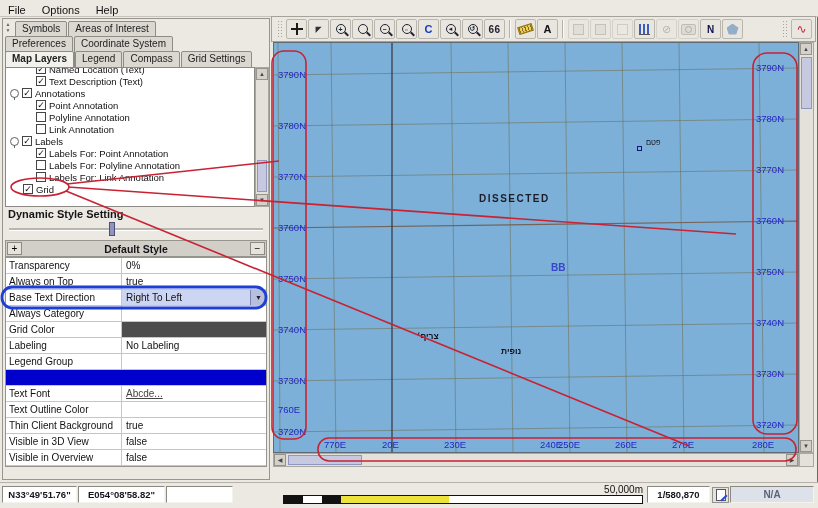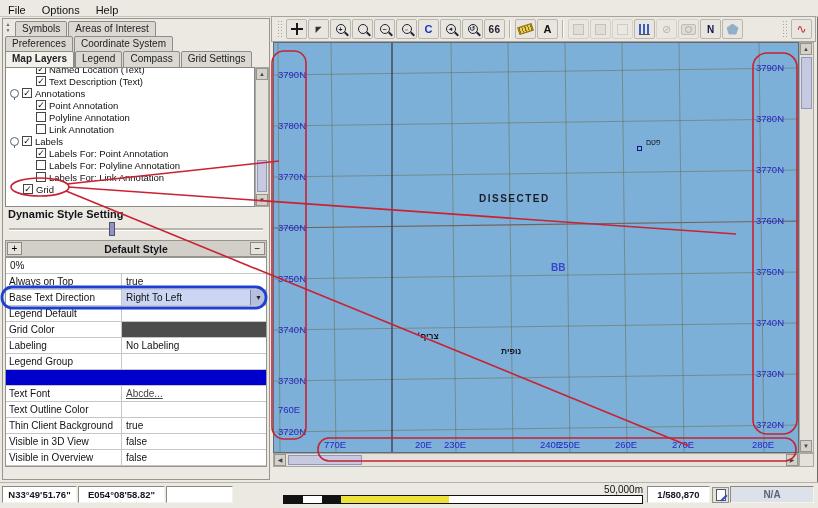--- a/index.html
+++ b/index.html
@@ -198,32 +198,33 @@
       <div class="slider-track"></div>
       <div class="slider-thumb"></div>
     </div>
     <div class="ds-header">
       <button class="hbtn">+</button>
       <span class="hdr-text">Default Style</span>
       <button class="hbtn">−</button>
     </div>
     <div class="prop-table" id="proptable">
         <div class="prow">
+          <span class="pname">Transparency</span>
           <span class="pval">0%</span>
         </div>
         <div class="prow">
           <span class="pname">Always on Top</span>
           <span class="pval">true</span>
         </div>
         <div class="prow">
           <span class="pname">Base Text Direction</span>
           <span class="pval ddown"><span class="dtext">Right To Left</span><span class="darrow">▼</span></span>
         </div>
         <div class="prow">
-          <span class="pname">Legend Default</span>
+          <span class="pname">Always Category</span>
           <span class="pval"></span>
         </div>
         <div class="prow">
           <span class="pname">Grid Color</span>
           <span class="pval swatch" style="background: rgb(77, 77, 77);"></span>
         </div>
         <div class="prow">
           <span class="pname">Labeling</span>
           <span class="pval">No Labeling</span>
         </div>
@@ -371,21 +372,21 @@
       <span class="glabel" style="left: 4px; top: 383px;">3720N</span>
       <span class="glabel" style="left: 482px; top: 19px;">3790N</span>
       <span class="glabel" style="left: 482px; top: 70px;">3780N</span>
       <span class="glabel" style="left: 482px; top: 121px;">3770N</span>
       <span class="glabel" style="left: 482px; top: 172px;">3760N</span>
       <span class="glabel" style="left: 482px; top: 223px;">3750N</span>
       <span class="glabel" style="left: 482px; top: 274px;">3740N</span>
       <span class="glabel" style="left: 482px; top: 325px;">3730N</span>
       <span class="glabel" style="left: 482px; top: 376px;">3720N</span>
       <span class="glabel" style="left: 50px; top: 396px;">770E</span>
-      <span class="glabel" style="left: 108px; top: 396px; margin-left: 33px;">20E</span>
+      <span class="glabel" style="left: 108px; top: 396px;">20E</span>
       <span class="glabel" style="left: 170px; top: 396px;">230E</span>
       <span class="glabel" style="left: 227px; top: 396px; margin-left: 39px;">240E</span>
       <span class="glabel" style="left: 284px; top: 396px;">250E</span>
       <span class="glabel" style="left: 341px; top: 396px;">260E</span>
       <span class="glabel" style="left: 398px; top: 396px;">270E</span>
       <span class="glabel" style="left: 478px; top: 396px;">280E</span>
       <span class="ann ann-dissected" style="left: 205px; top: 150px;">DISSECTED</span>
       <span class="ann ann-bb" style="left: 277px; top: 219px;">BB</span>
       <span class="ann ann-small" style="left: 143px; top: 288px;">צריף׳</span>
       <span class="ann ann-small" style="left: 227px; top: 303px;">נופית</span>

